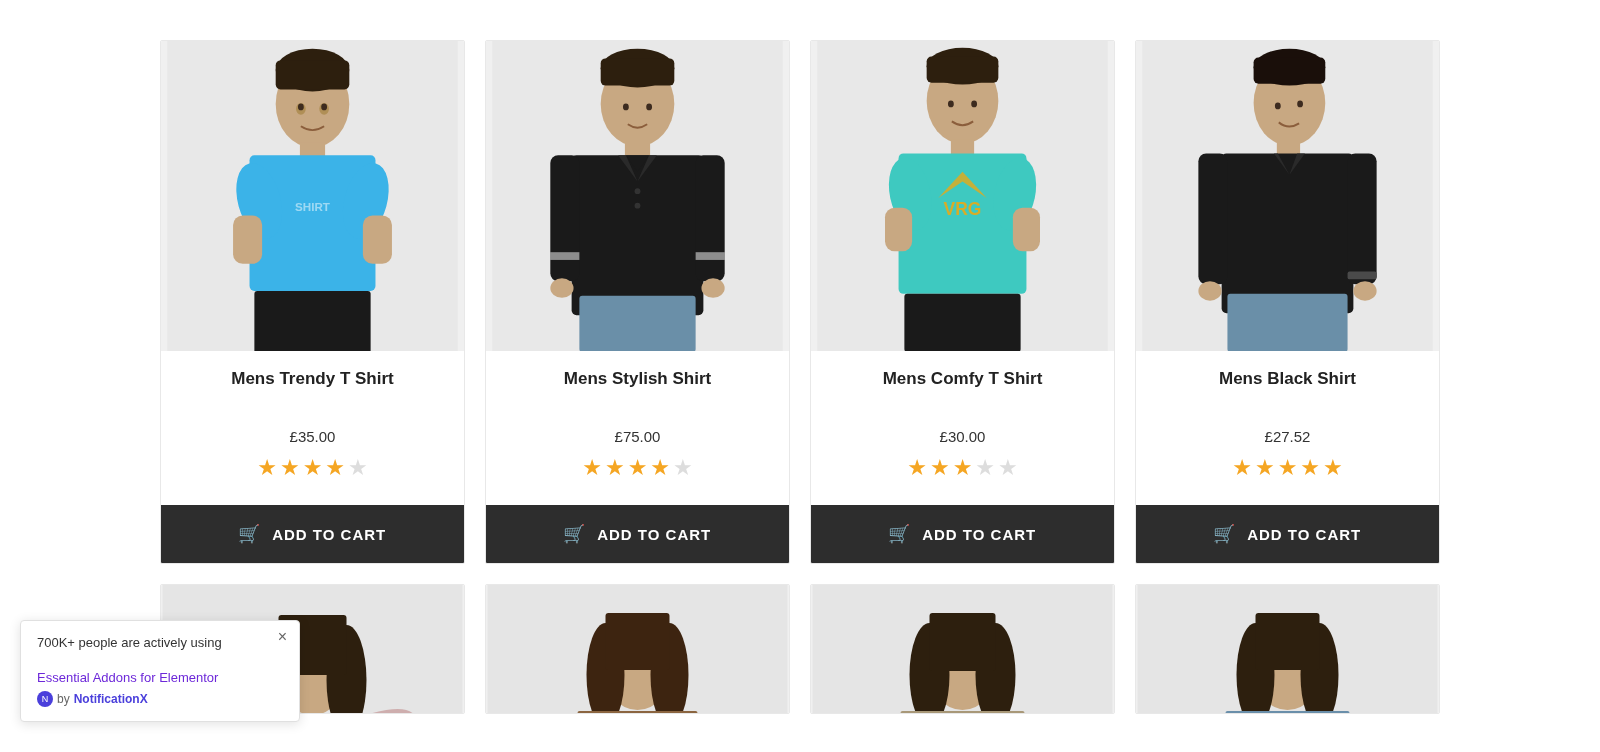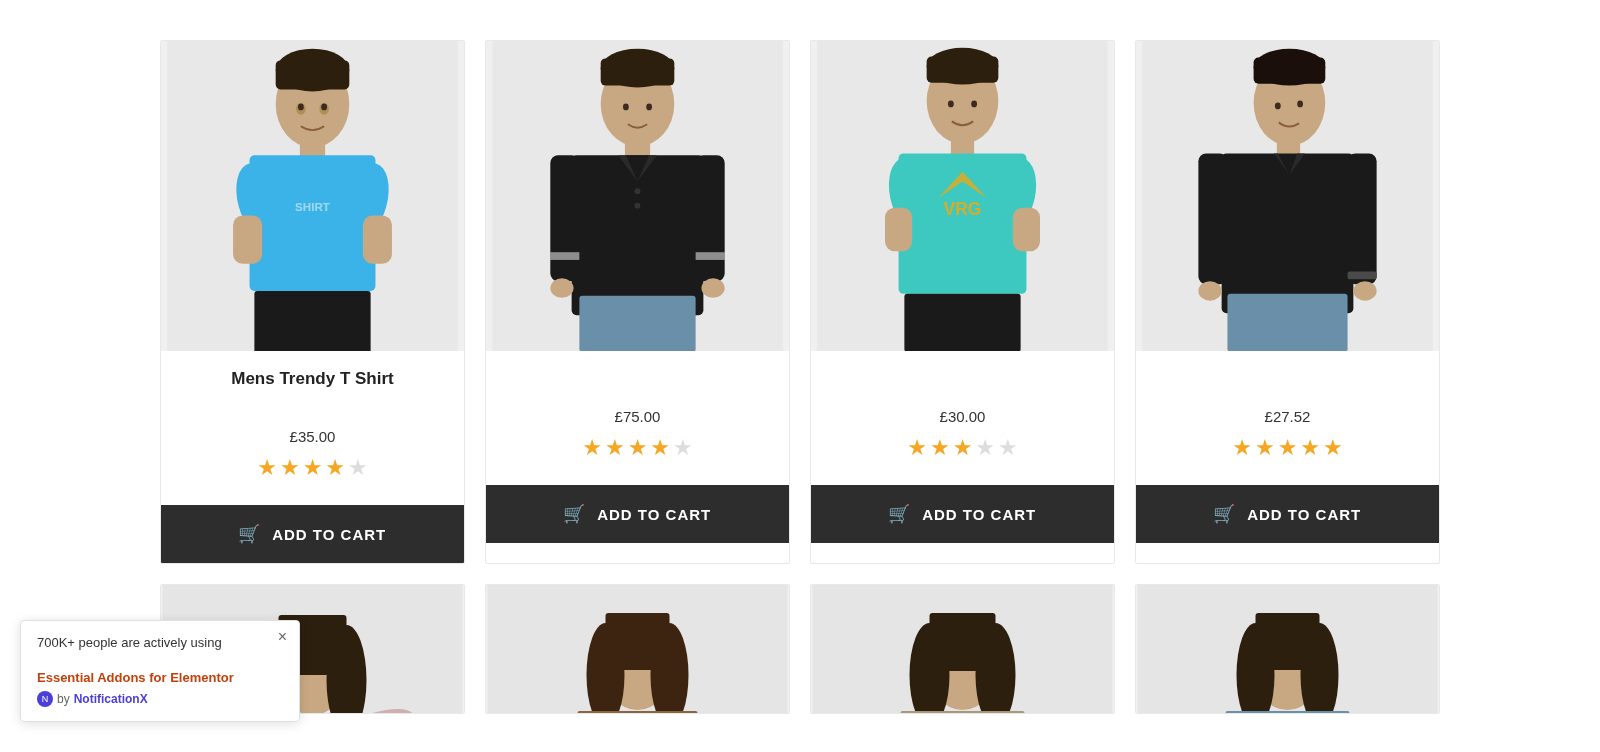--- a/index.html
+++ b/index.html
@@ -158,22 +158,22 @@
     }
 
     .notification-text {
       font-size: 13px;
       color: #333;
       margin-bottom: 20px;
     }
 
     .notification-link {
       font-size: 13px;
-      color: #c2410c;
-      font-weight: 700;
+      color: #6d28d9;
+      font-weight: 400;
       text-decoration: none;
       display: block;
       margin-bottom: 6px;
     }
 
     .notification-by {
       font-size: 12px;
       color: #666;
       display: flex;
       align-items: center;
@@ -291,20 +291,21 @@
 
           <ellipse cx="138" cy="68" rx="3" ry="3.5" fill="#3d2b1f"></ellipse>
           <ellipse cx="162" cy="68" rx="3" ry="3.5" fill="#3d2b1f"></ellipse>
           <path d="M 140 86 Q 150 93 160 86" stroke="#8b5e3c" stroke-width="2" fill="none"></path>
 
           <ellipse cx="72" cy="255" rx="12" ry="10" fill="#c8a882"></ellipse>
           <ellipse cx="228" cy="255" rx="12" ry="10" fill="#c8a882"></ellipse>
         </svg>
       </div>
       <div class="product-info">
+        <div class="product-name">Mens Stylish Shirt</div>
         <div class="product-price">£75.00</div>
         <div class="stars">
           <span class="star">★</span>
           <span class="star">★</span>
           <span class="star">★</span>
           <span class="star">★</span>
           <span class="star empty">★</span>
         </div>
       </div>
       <button class="add-to-cart-btn">
@@ -337,20 +338,21 @@
           <rect x="202" y="172" width="28" height="45" fill="#c8a882" rx="10"></rect>
 
           <rect x="90" y="261" width="120" height="60" fill="#1a1a1a" rx="3"></rect>
 
           <ellipse cx="138" cy="65" rx="3" ry="3.5" fill="#3d2b1f"></ellipse>
           <ellipse cx="162" cy="65" rx="3" ry="3.5" fill="#3d2b1f"></ellipse>
           <path d="M 139 83 Q 150 91 161 83" stroke="#8b5e3c" stroke-width="2" fill="none"></path>
         </svg>
       </div>
       <div class="product-info">
+        <div class="product-name">Mens Comfy T Shirt</div>
         <div class="product-price">£30.00</div>
         <div class="stars">
           <span class="star">★</span>
           <span class="star">★</span>
           <span class="star">★</span>
           <span class="star empty">★</span>
           <span class="star empty">★</span>
         </div>
       </div>
       <button class="add-to-cart-btn">
@@ -385,20 +387,21 @@
 
           <ellipse cx="140" cy="67" rx="3" ry="3.5" fill="#3d2b1f"></ellipse>
           <ellipse cx="163" cy="65" rx="3" ry="3.5" fill="#3d2b1f"></ellipse>
           <path d="M 141 84 Q 151 92 162 85" stroke="#8b5e3c" stroke-width="2" fill="none"></path>
 
           <ellipse cx="70" cy="258" rx="12" ry="10" fill="#c8a882"></ellipse>
           <ellipse cx="230" cy="258" rx="12" ry="10" fill="#c8a882"></ellipse>
         </svg>
       </div>
       <div class="product-info">
+        <div class="product-name">Mens Black Shirt</div>
         <div class="product-price">£27.52</div>
         <div class="stars">
           <span class="star">★</span>
           <span class="star">★</span>
           <span class="star">★</span>
           <span class="star">★</span>
           <span class="star">★</span>
         </div>
       </div>
       <button class="add-to-cart-btn">

